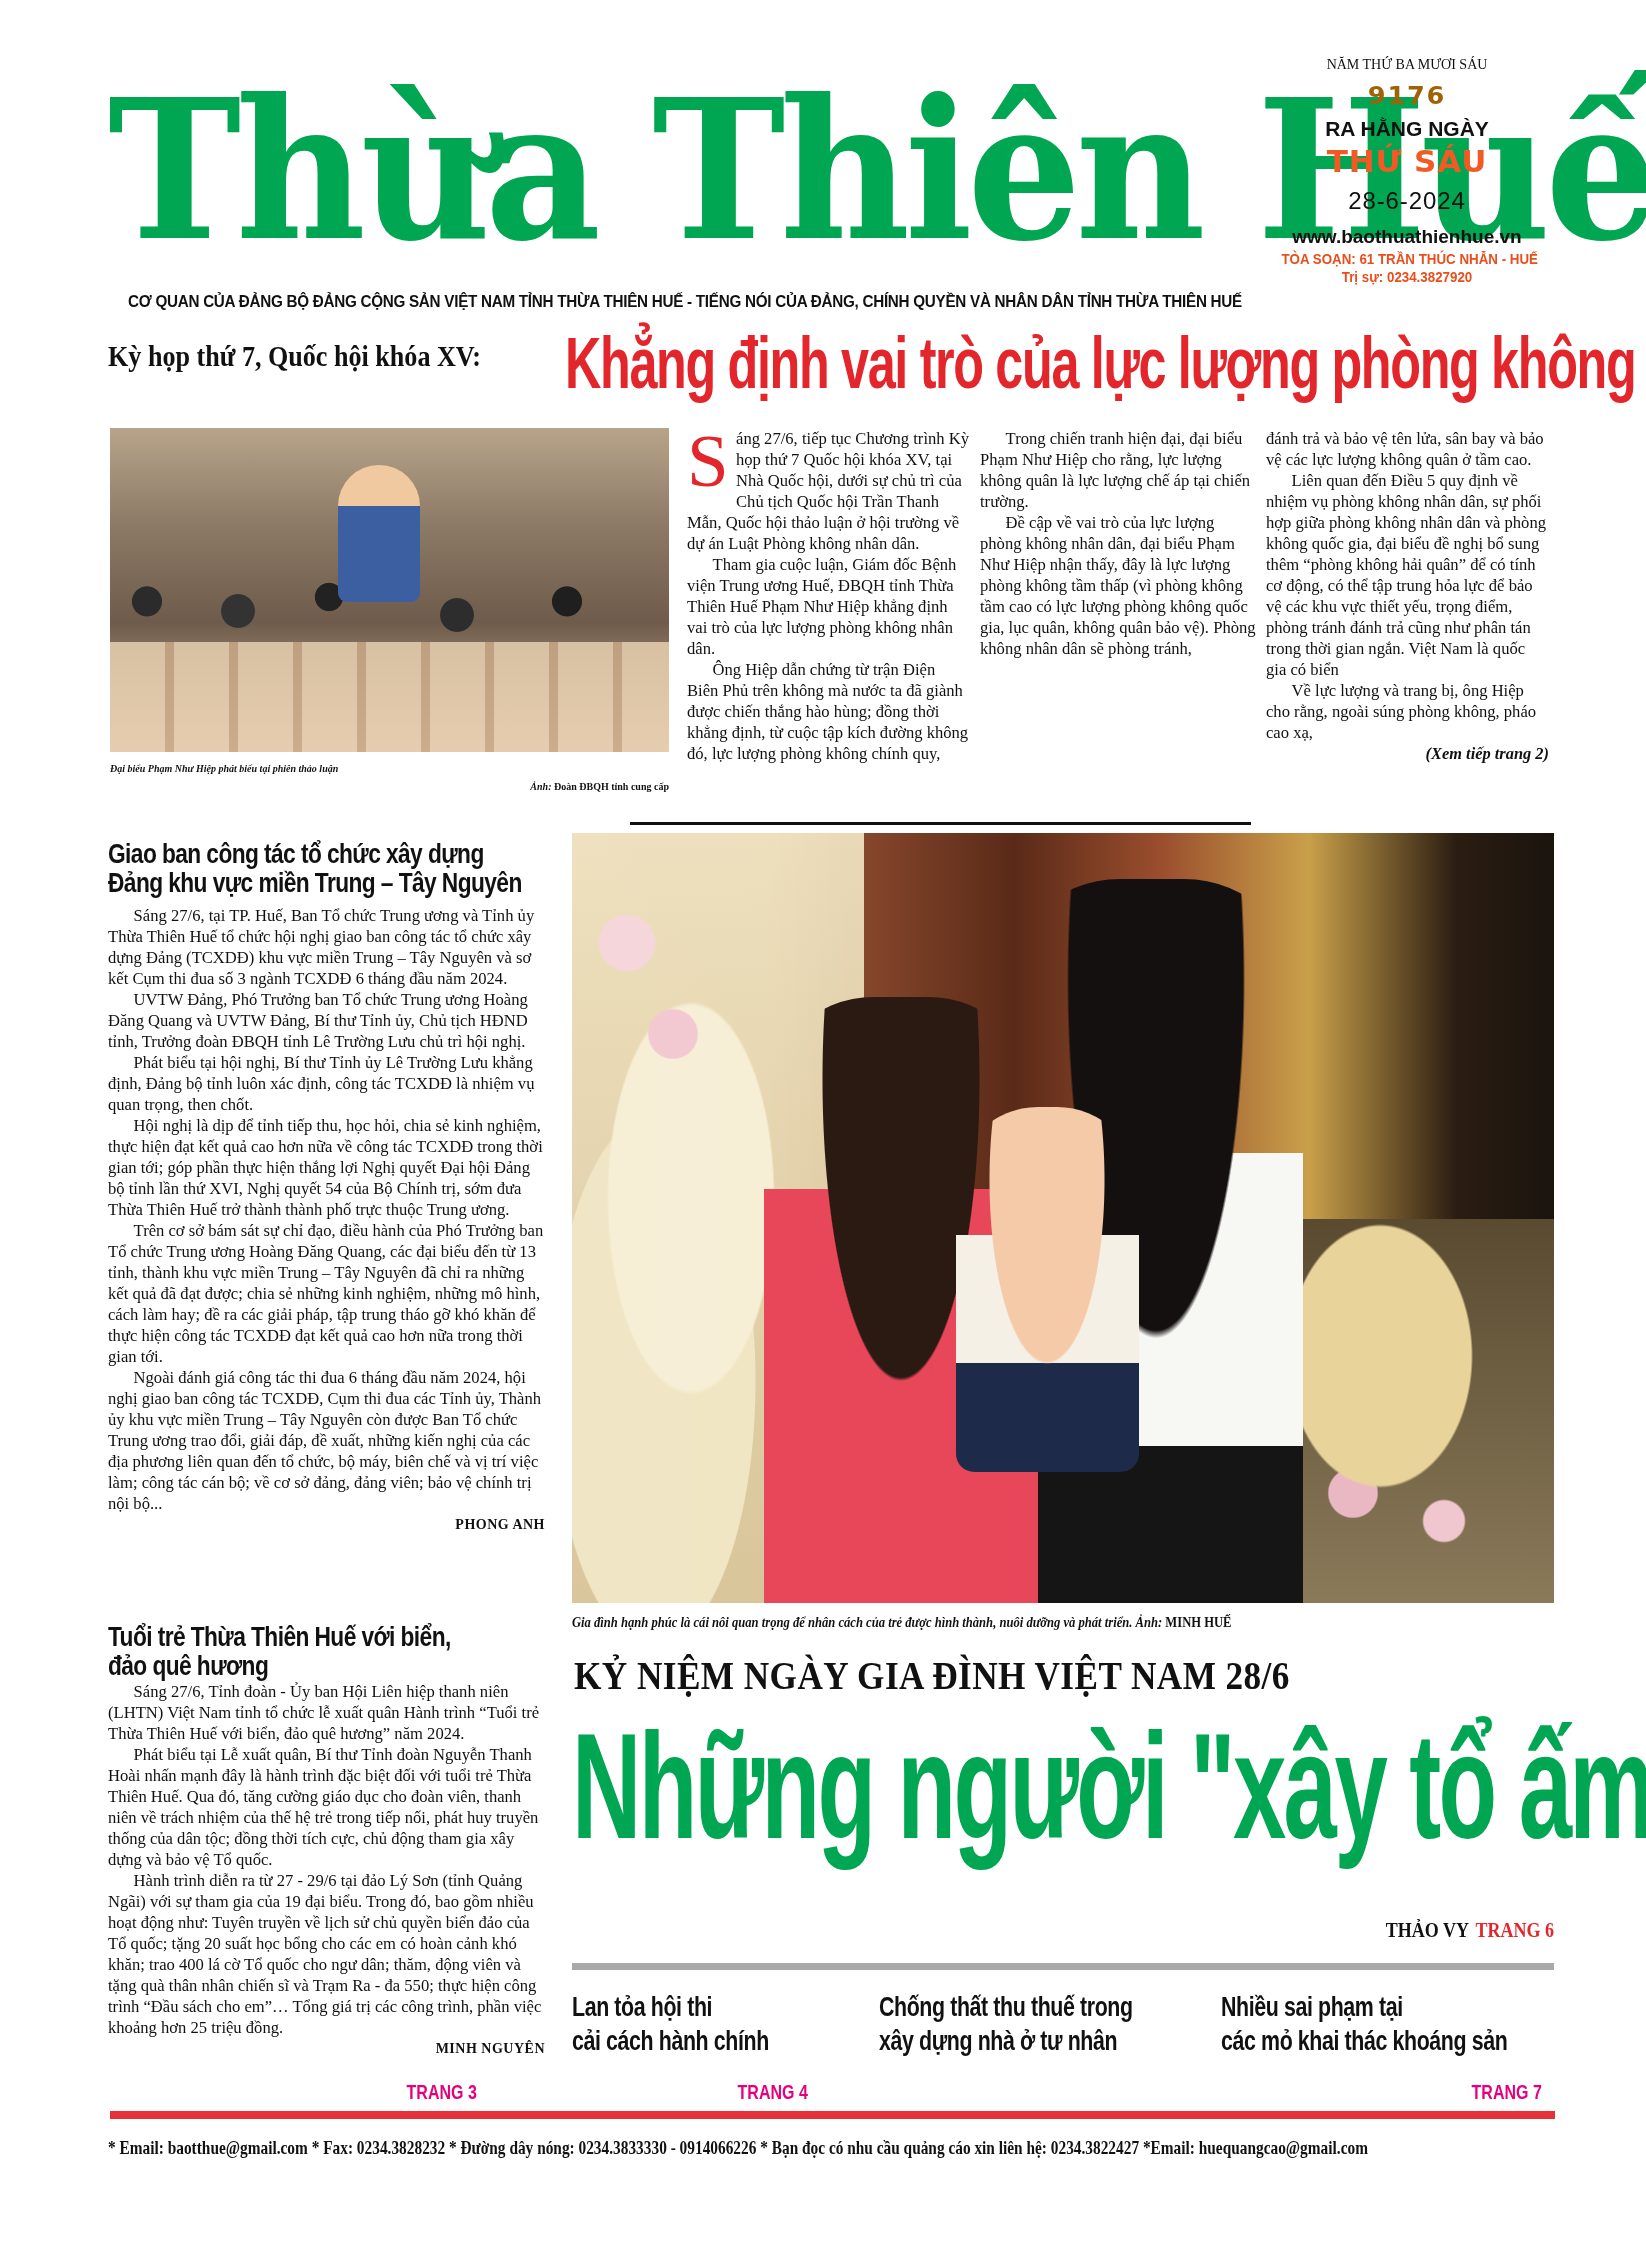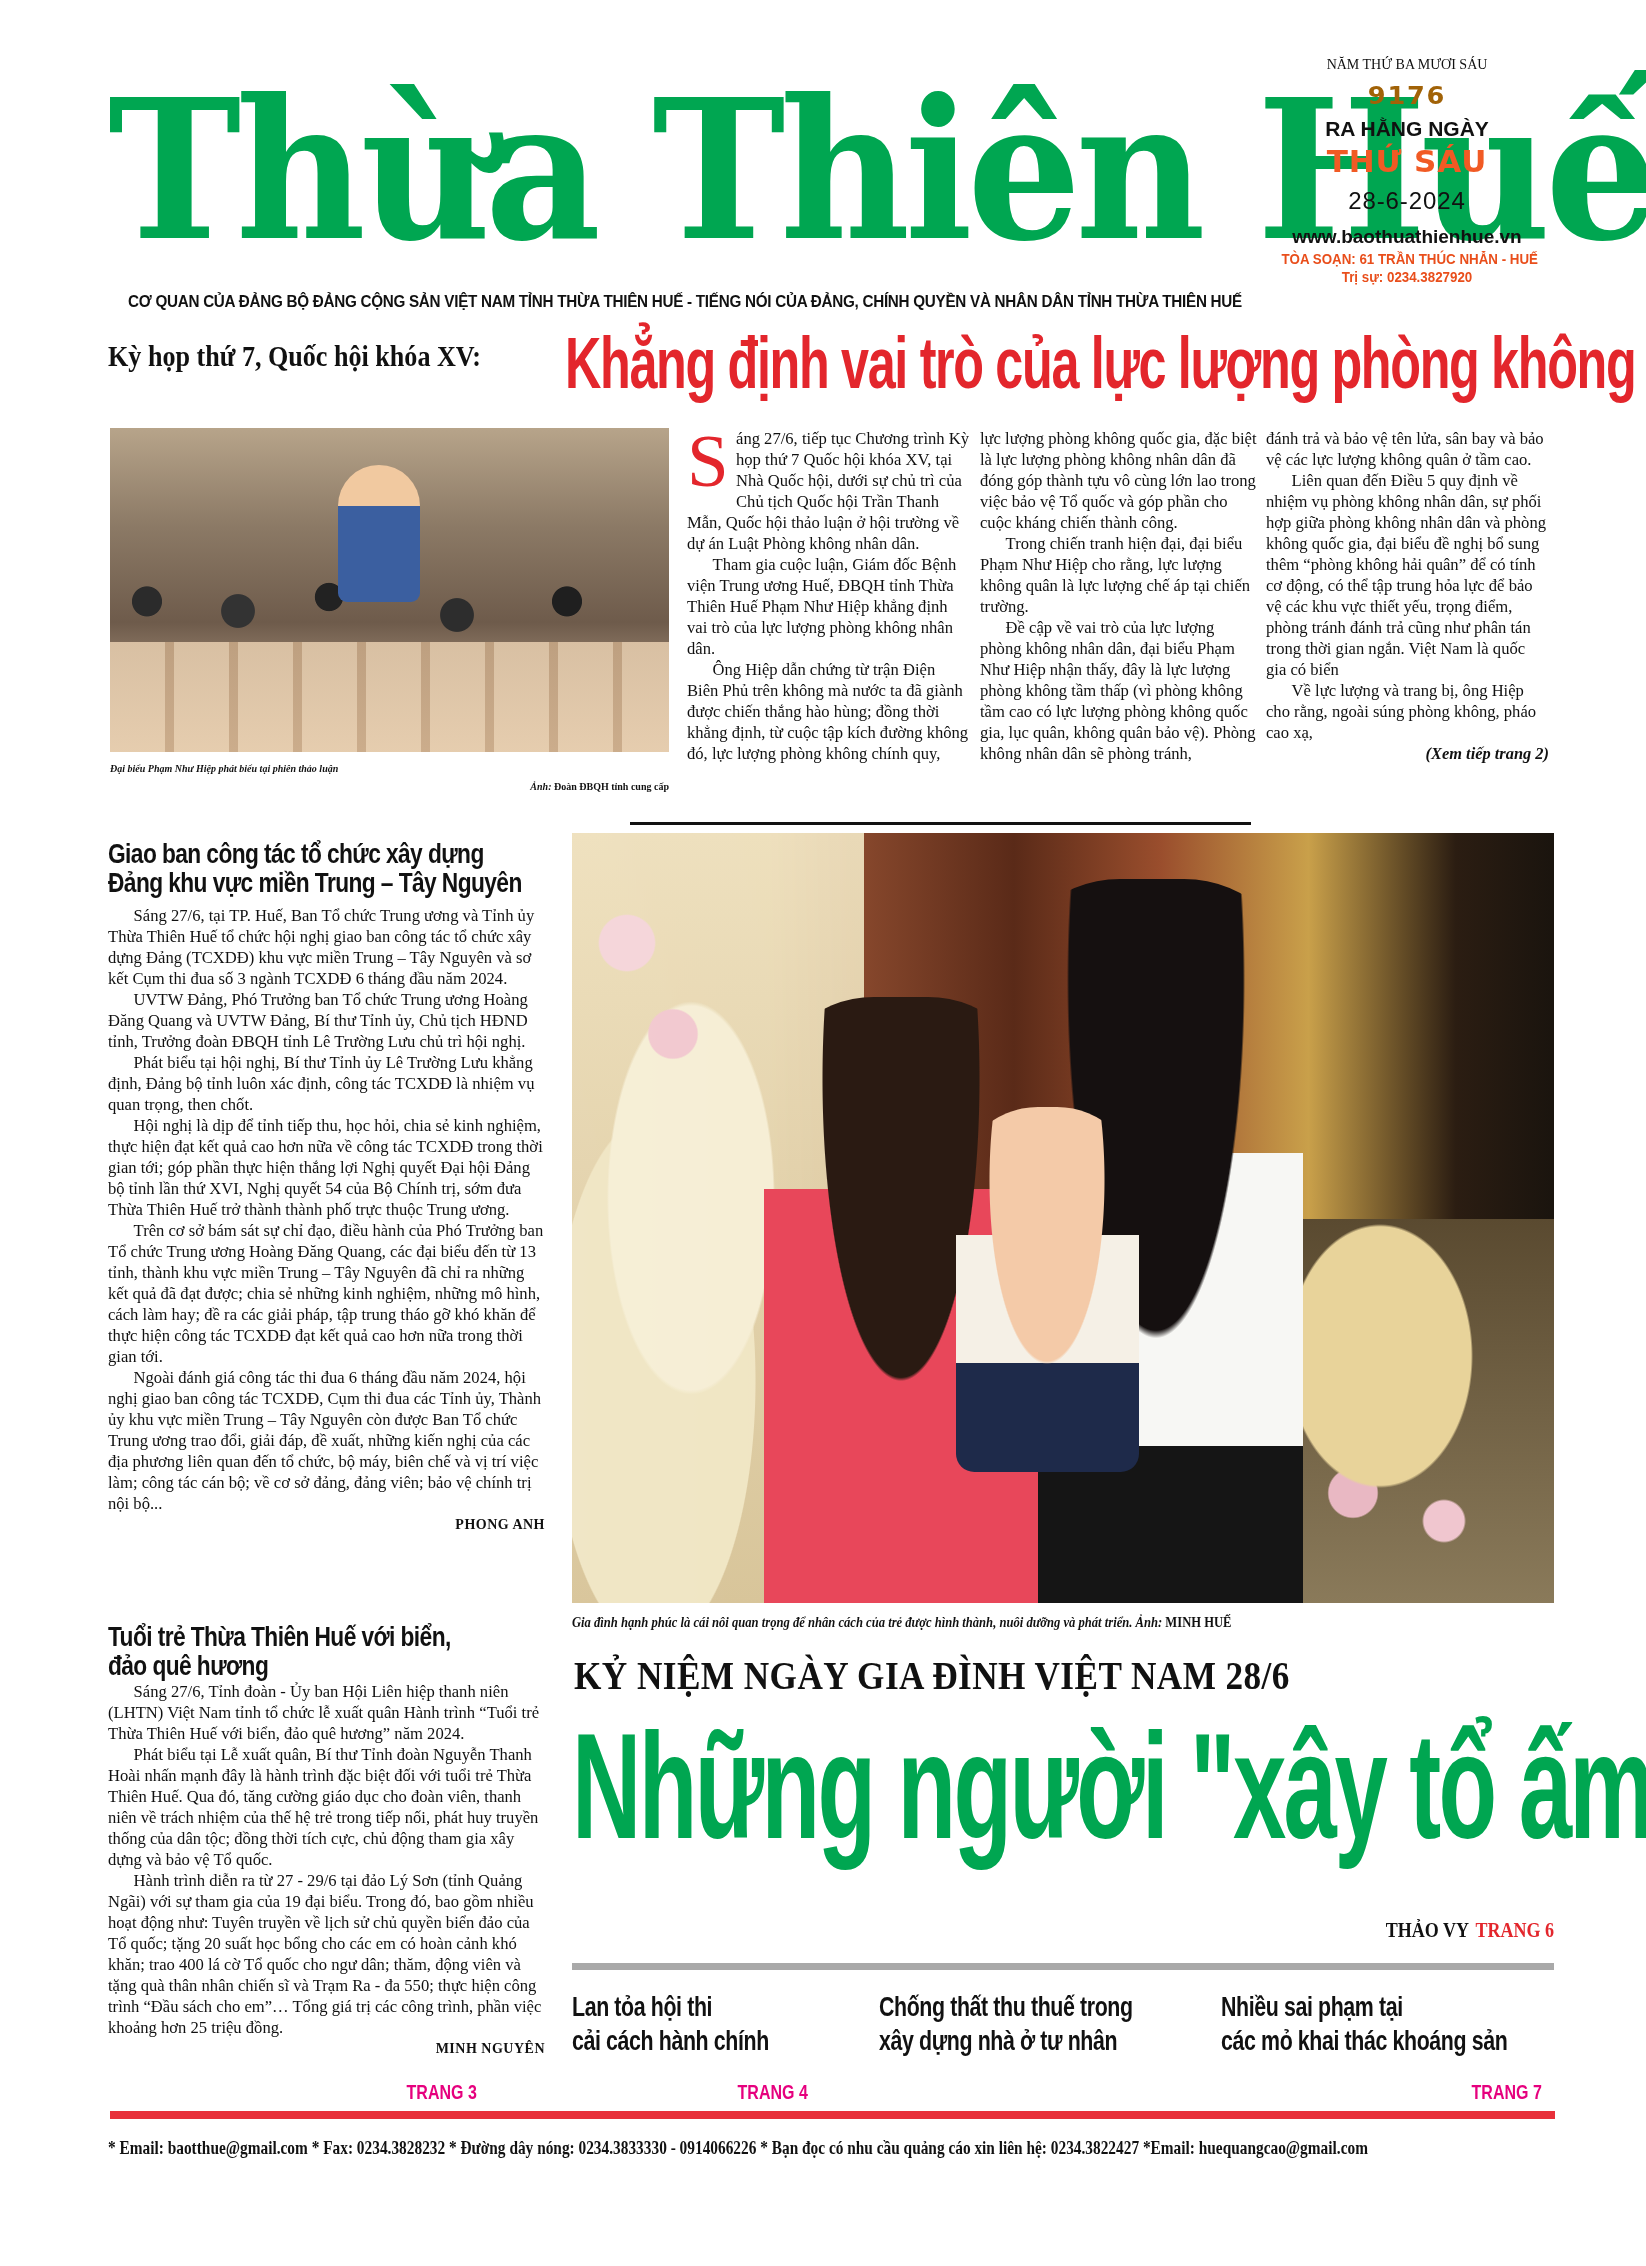--- a/index.html
+++ b/index.html
@@ -114,21 +114,20 @@
   <span class="credit"><i>Ảnh:</i><span> Đoàn ĐBQH tỉnh cung cấp</span></span>
 </div>
 
 <div class="abs col col-a">
   <span class="dropcap">S</span>
   <p class="noindent">áng 27/6, tiếp tục Chương trình Kỳ họp thứ 7 Quốc hội khóa XV, tại Nhà Quốc hội, dưới sự chủ trì của Chủ tịch Quốc hội Trần Thanh Mẫn, Quốc hội thảo luận ở hội trường về dự án Luật Phòng không nhân dân.</p>
   <p>Tham gia cuộc luận, Giám đốc Bệnh viện Trung ương Huế, ĐBQH tỉnh Thừa Thiên Huế Phạm Như Hiệp khẳng định vai trò của lực lượng phòng không nhân dân.</p>
   <p>Ông Hiệp dẫn chứng từ trận Điện Biên Phủ trên không mà nước ta đã giành được chiến thắng hào hùng; đồng thời khẳng định, từ cuộc tập kích đường không đó, lực lượng phòng không chính quy,</p>
 </div>
 <div class="abs col col-b">
-  <p class="noindent">lực lượng phòng không quốc gia, đặc biệt là lực lượng phòng không nhân dân đã đóng góp thành tựu vô cùng lớn lao trong việc bảo vệ Tổ quốc và góp phần cho cuộc kháng chiến thành công.</p>
   <p>Trong chiến tranh hiện đại, đại biểu Phạm Như Hiệp cho rằng, lực lượng không quân là lực lượng chế áp tại chiến trường.</p>
   <p>Đề cập về vai trò của lực lượng phòng không nhân dân, đại biểu Phạm Như Hiệp nhận thấy, đây là lực lượng phòng không tầm thấp (vì phòng không tầm cao có lực lượng phòng không quốc gia, lục quân, không quân bảo vệ). Phòng không nhân dân sẽ phòng tránh,</p>
 </div>
 <div class="abs col col-c">
   <p class="noindent">đánh trả và bảo vệ tên lửa, sân bay và bảo vệ các lực lượng không quân ở tầm cao.</p>
   <p>Liên quan đến Điều 5 quy định về nhiệm vụ phòng không nhân dân, sự phối hợp giữa phòng không nhân dân và phòng không quốc gia, đại biểu đề nghị bổ sung thêm “phòng không hải quân” để có tính cơ động, có thể tập trung hỏa lực để bảo vệ các khu vực thiết yếu, trọng điểm, phòng tránh đánh trả cũng như phân tán trong thời gian ngắn. Việt Nam là quốc gia có biển</p>
   <p>Về lực lượng và trang bị, ông Hiệp cho rằng, ngoài súng phòng không, pháo cao xạ,</p>
   <div class="more">(Xem tiếp trang 2)</div>
 </div>
 <div class="abs rule-top"></div>

